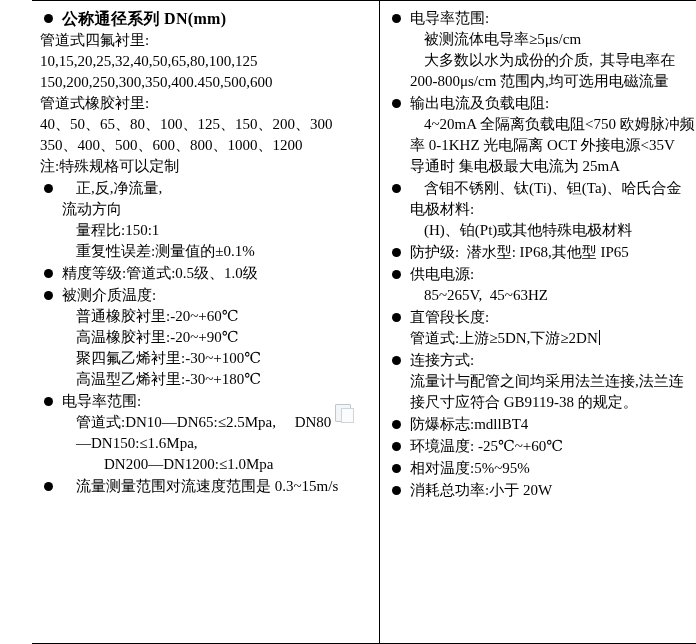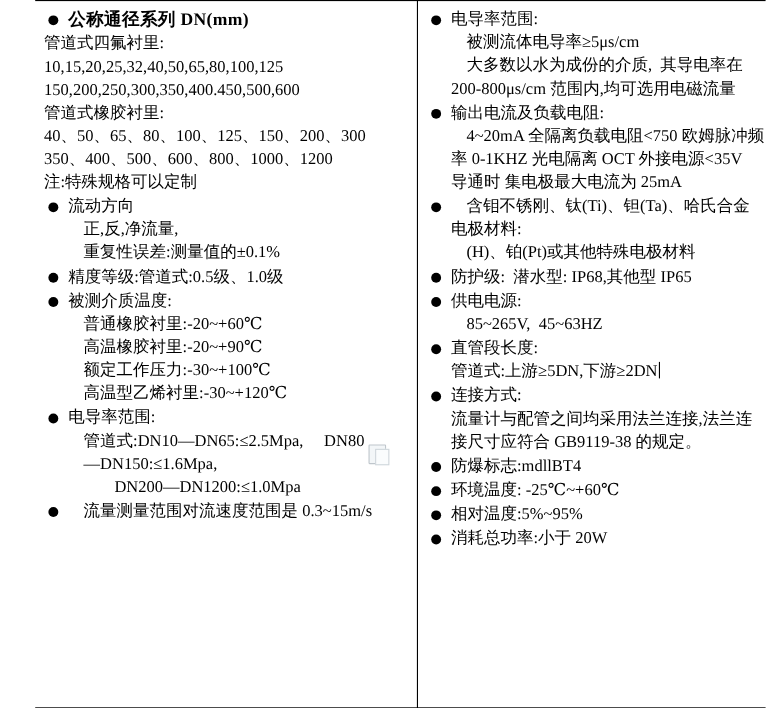--- a/index.html
+++ b/index.html
@@ -123,37 +123,38 @@
       <div class="ln num">10,15,20,25,32,40,50,65,80,100,125</div>
       <div class="ln num">150,200,250,300,350,400.450,500,600</div>
       <div class="ln">管道式橡胶衬里:</div>
       <div class="ln">40、50、65、80、100、125、150、200、300</div>
       <div class="ln">350、400、500、600、800、1000、1200</div>
       <div class="ln">注:特殊规格可以定制</div>
     </div>
 
     <div class="blk">
       <span class="bullet"></span>
+      <div class="ln ind1">正,反,净流量,</div>
       <div class="ln">流动方向</div>
-      <div class="ln ind1">正,反,净流量,</div>
+      <div class="ln ind1">量程比:150:1</div>
       <div class="ln ind1">重复性误差:测量值的±0.1%</div>
     </div>
 
     <div class="blk">
       <span class="bullet"></span>
       <div class="ln">精度等级:管道式:0.5级、1.0级</div>
     </div>
 
     <div class="blk">
       <span class="bullet"></span>
       <div class="ln">被测介质温度:</div>
       <div class="ln ind1">普通橡胶衬里:-20~+60℃</div>
       <div class="ln ind1">高温橡胶衬里:-20~+90℃</div>
-      <div class="ln ind1">额定工作压力:-30~+100℃</div>
-      <div class="ln ind1">高温型乙烯衬里:-30~+120℃</div>
+      <div class="ln ind1">聚四氟乙烯衬里:-30~+100℃</div>
+      <div class="ln ind1">高温型乙烯衬里:-30~+180℃</div>
     </div>
 
     <div class="blk">
       <span class="bullet"></span>
       <div class="ln">电导率范围:</div>
       <div class="ln ind1">管道式:DN10—DN65:≤2.5Mpa,     DN80</div>
       <div class="ln ind1">—DN150:≤1.6Mpa,</div>
       <div class="ln ind2">DN200—DN1200:≤1.0Mpa</div>
     </div>
 

